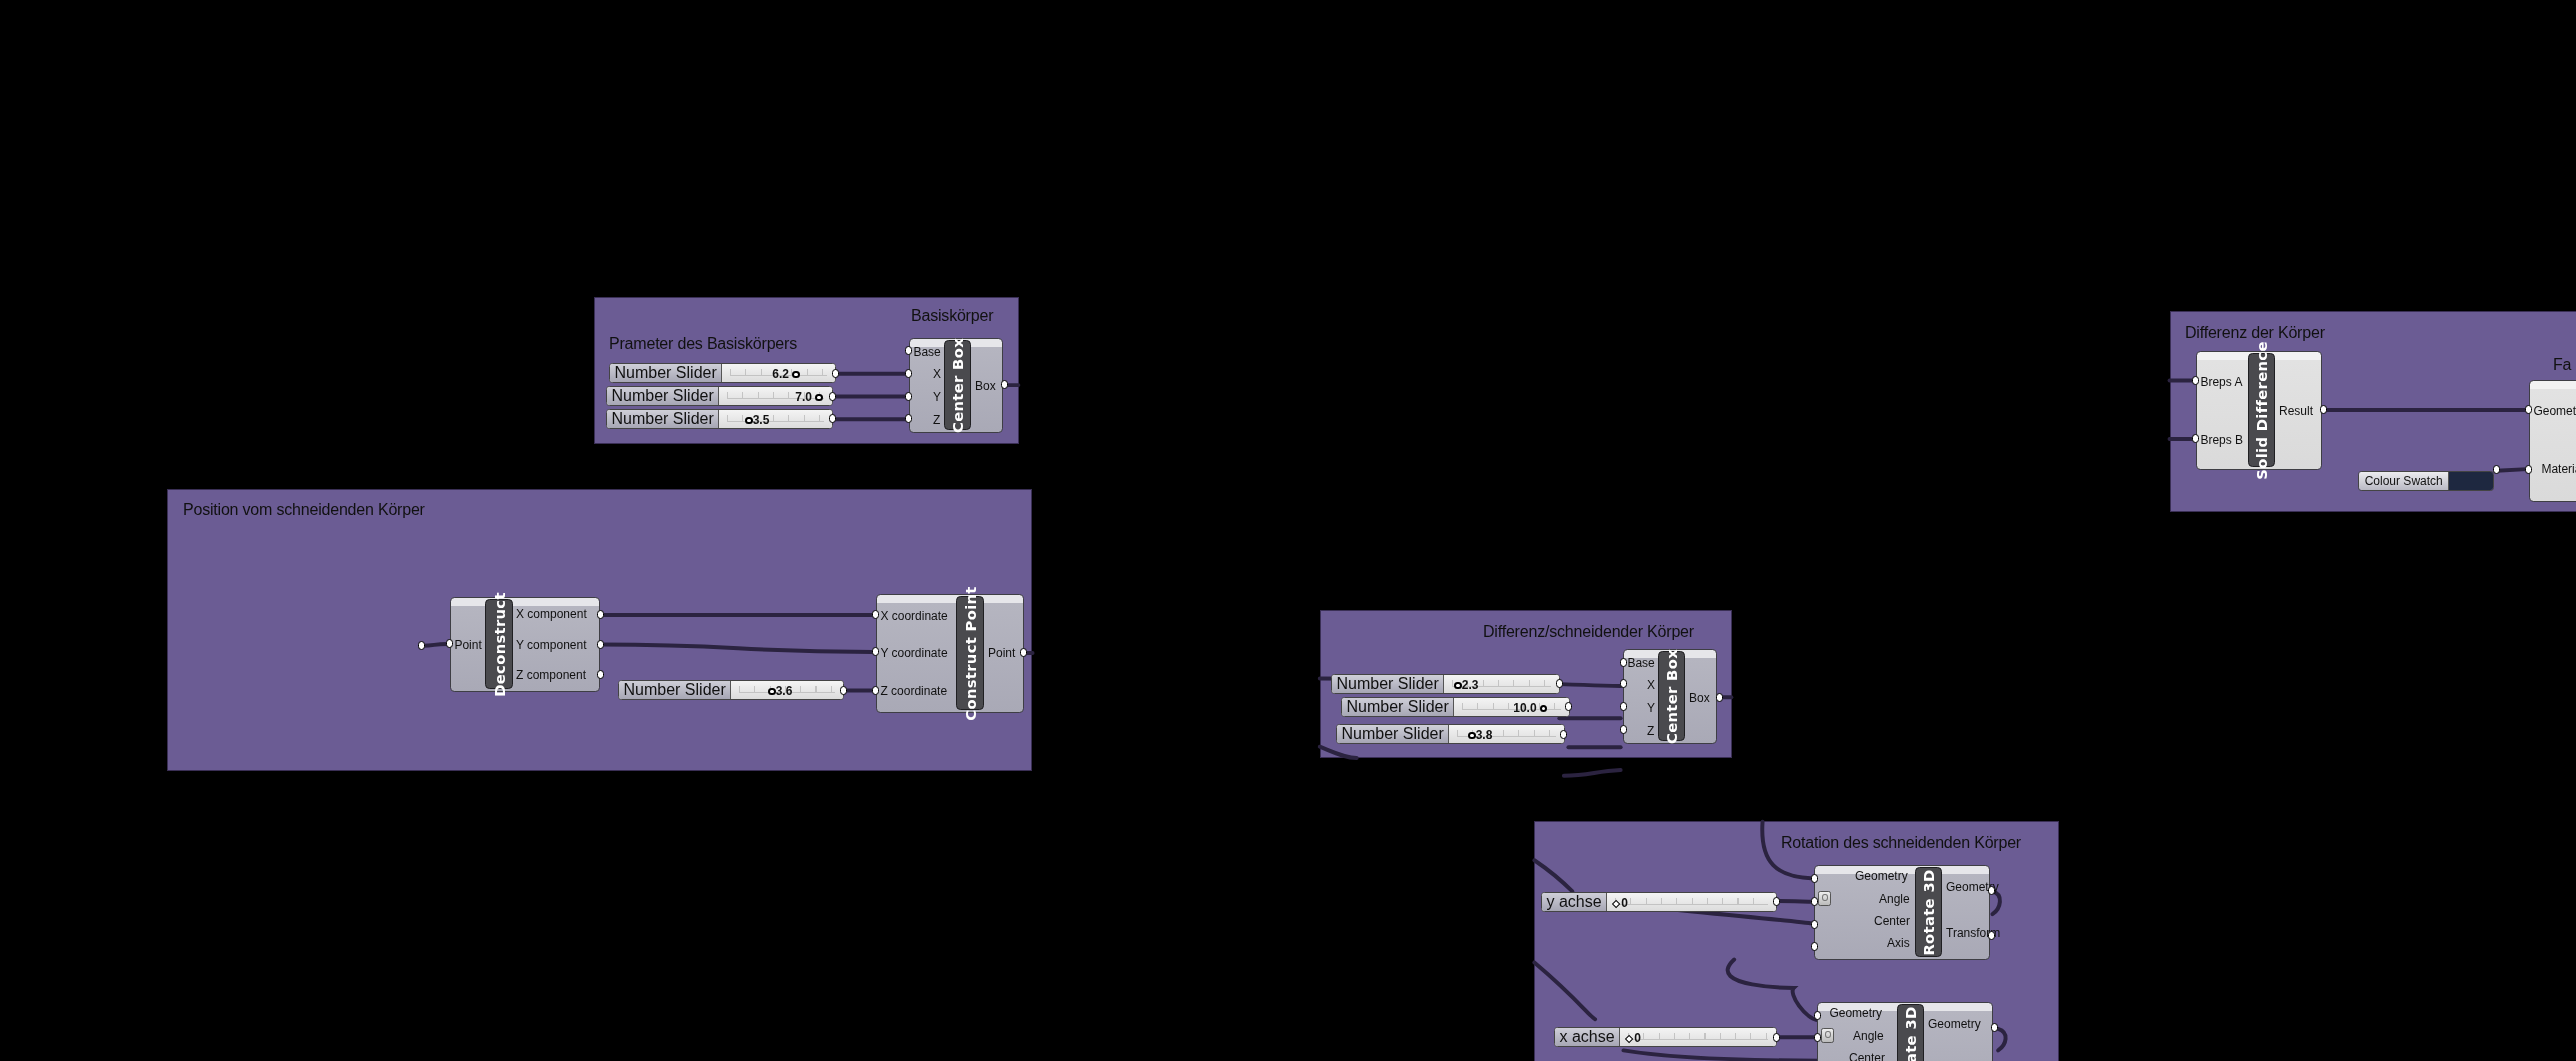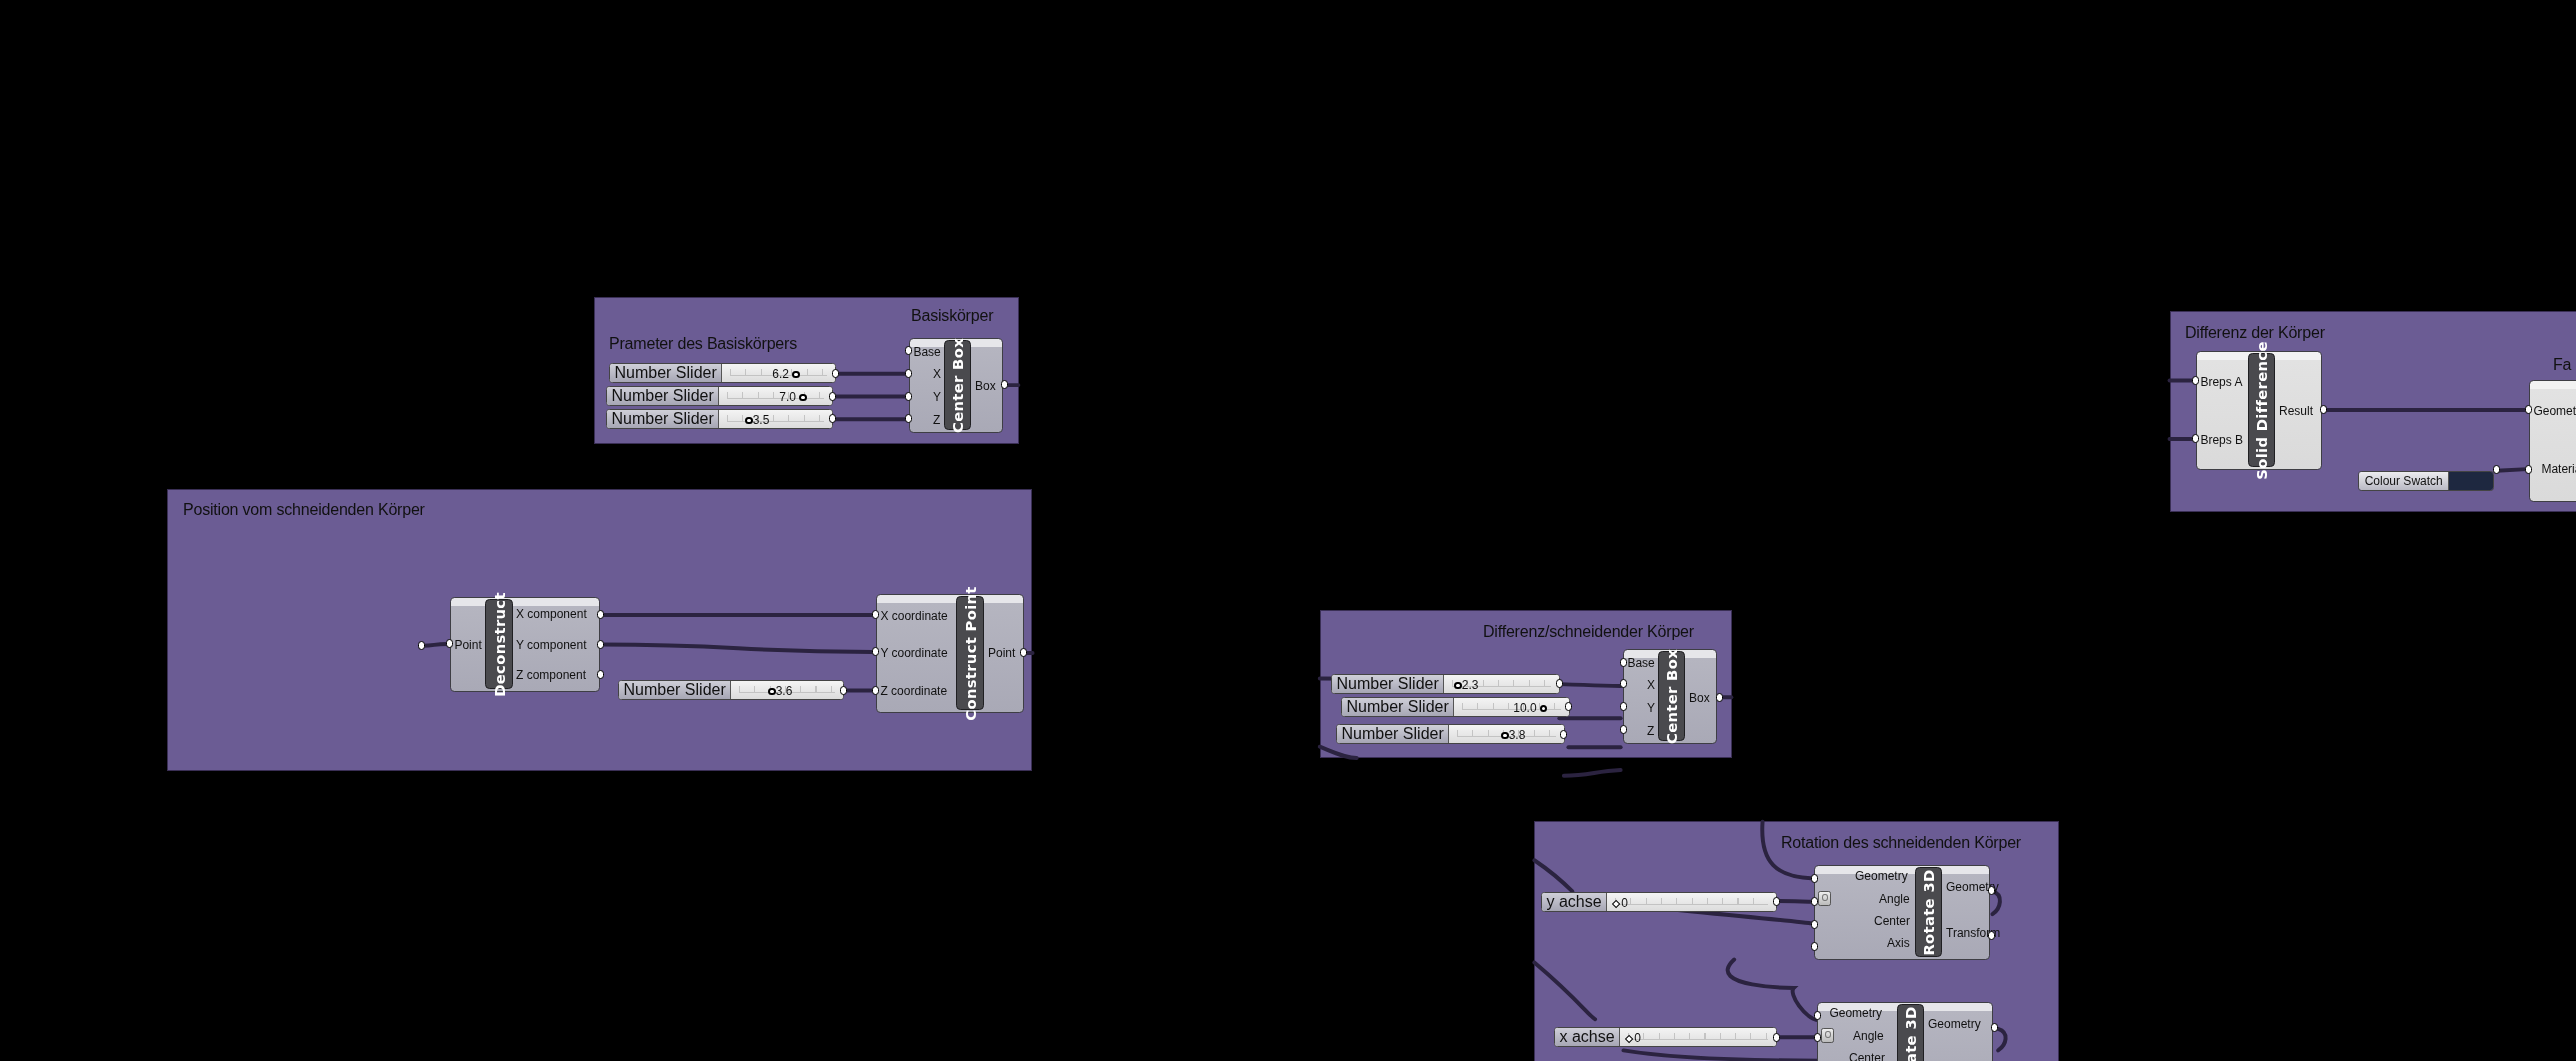--- a/index.html
+++ b/index.html
@@ -10,21 +10,21 @@
   .wires { position:absolute; left:0; top:0; width:2576px; height:1062px; pointer-events:none; }
   .wires path { fill:none; stroke:#2b2340; stroke-width:7; stroke-linecap:round; }
   .comp { position:absolute; background:linear-gradient(#e6e6ea 0, #e6e6ea 8px, #b5b5c0 8.5px, #a9a9b6 100%); border:1.7px solid #3e3e44; border-radius:4.5px; box-sizing:border-box; }
   .comp.light { background:linear-gradient(#f2f2f2 0, #f2f2f2 8px, #e2e2e2 8.5px, #dadada 100%); }
   .comp-name { position:absolute; background:#4a4a4e; border:1.1px solid #1f1f22; border-radius:4.5px; box-sizing:border-box; color:#fff; font-weight:bold; font-family:"DejaVu Sans", sans-serif; display:flex; align-items:center; justify-content:center; }
   .comp-name span { transform:rotate(-90deg); white-space:nowrap; font-size:14.8px; letter-spacing:0.3px; }
   .pin-label { position:absolute; font-size:12px; color:#111; white-space:nowrap; }
   .pin { position:absolute; width:6.8px; height:9px; background:#fff; border:1.7px solid #000; border-radius:4.5px; box-sizing:border-box; }
   .slider { position:absolute; height:20.4px; border:1.7px solid #444; border-radius:3.4px; box-sizing:border-box; display:flex; background:#e6e6e6; }
   .slider .s-label { background:linear-gradient(#cfcfd8, #a6a6b4); border-right:1.1px solid #555; display:flex; align-items:center; padding:0 4.5px; font-size:16px; color:#111; white-space:nowrap; border-radius:2.3px 0 0 2.3px; }
-  .slider .s-track { position:relative; flex:1; background:linear-gradient(#f4f4f4, #dcdcdc); border-radius:0 2.3px 2.3px 0; }
+  .slider .s-track { position:relative; flex:1; background:linear-gradient(#f4f4f4, #dcdcdc); border-radius:0 2.3px 2.3px 0;font-weight:bold; }
   .s-rail { position:absolute; left:8px; right:8px; top:4.5px; height:6.8px; border-bottom:1.1px solid #bbb; background:repeating-linear-gradient(90deg, #bbb 0 1.1px, transparent 1.1px 15.3px); opacity:0.8; }
   .s-value { position:absolute; top:2.8px; font-size:12px; color:#111; white-space:nowrap; }
   .knob { display:inline-block; width:7.4px; height:7.4px; border:2.3px solid #000; border-radius:50%; background:#fff; vertical-align:middle; box-sizing:border-box; }
   .diamond { display:inline-block; width:6.2px; height:6.2px; border:1.7px solid #000; transform:rotate(45deg); background:#fff; box-sizing:border-box; margin:0 2.3px; vertical-align:middle; }
   .md-outer { position:absolute; background:linear-gradient(#ececf0, #b9b9c4); border:1.7px solid #444; border-radius:5.7px; box-sizing:border-box; }
   .md-inner { position:absolute; left:5.7px; top:5.7px; right:5.7px; bottom:5.7px; border:1.7px solid #333; background:#d6d6dc; box-sizing:border-box; }
   .md-grid { position:absolute; left:10.2px; top:12.5px; right:8px; bottom:16px; border:1.1px dotted #333; background:
       repeating-linear-gradient(90deg, transparent 0 12px, #9a9aa6 12px 13px),
       repeating-linear-gradient(0deg, transparent 0 17.6px, #9a9aa6 17.6px 19px); }
   .md-tip { position:absolute; background:#fff; border:1.1px solid #000; font-family:"Liberation Mono", monospace; font-size:9.7px; padding:1.1px 2.3px; white-space:nowrap; }
@@ -101,21 +101,21 @@
       <div class="s-rail"></div>
       <div class="s-value" style="left:50px;"><span>6.2</span> <span class="knob"></span></div>
     </div>
   </div>
   <div class="pin" style="left:832px;top:369px;"></div>
 
   <div class="slider" style="left:606px;top:386px;width:227px;">
     <div class="s-label">Number Slider</div>
     <div class="s-track">
       <div class="s-rail"></div>
-      <div class="s-value" style="left:60px;"><span>7.0</span> <span class="knob"></span></div>
+      <div class="s-value" style="left:76px;"><span>7.0</span> <span class="knob"></span></div>
     </div>
   </div>
   <div class="pin" style="left:829px;top:392px;"></div>
 
   <div class="slider" style="left:606px;top:409px;width:227px;">
     <div class="s-label">Number Slider</div>
     <div class="s-track">
       <div class="s-rail"></div>
       <div class="s-value" style="left:26px;"><span class="knob"></span><span>3.5</span></div>
     </div>
@@ -192,21 +192,21 @@
       <div class="s-rail"></div>
       <div class="s-value" style="left:59px;"><span>10.0</span> <span class="knob"></span></div>
     </div>
   </div>
   <div class="pin" style="left:1565px;top:702px;"></div>
 
   <div class="slider" style="left:1336px;top:724px;width:229px;">
     <div class="s-label">Number Slider</div>
     <div class="s-track">
       <div class="s-rail"></div>
-      <div class="s-value" style="left:52px;"><span class="knob"></span><span>3.8</span></div>
+      <div class="s-value" style="left:19px;"><span class="knob"></span><span>3.8</span></div>
     </div>
   </div>
   <div class="pin" style="left:1560px;top:730px;"></div>
 
   <div class="comp" style="left:1623px;top:649px;width:94px;height:95px;">
     <div class="comp-name" style="left:34px;top:1.1px;width:27px;height:90px;">
         <span>Center Box</span>
       </div>
     <div class="pin-label" style="left:3.4px;top:5.7px;">Base</div>
     <div class="pin-label" style="left:23px;top:28px;">X</div>

